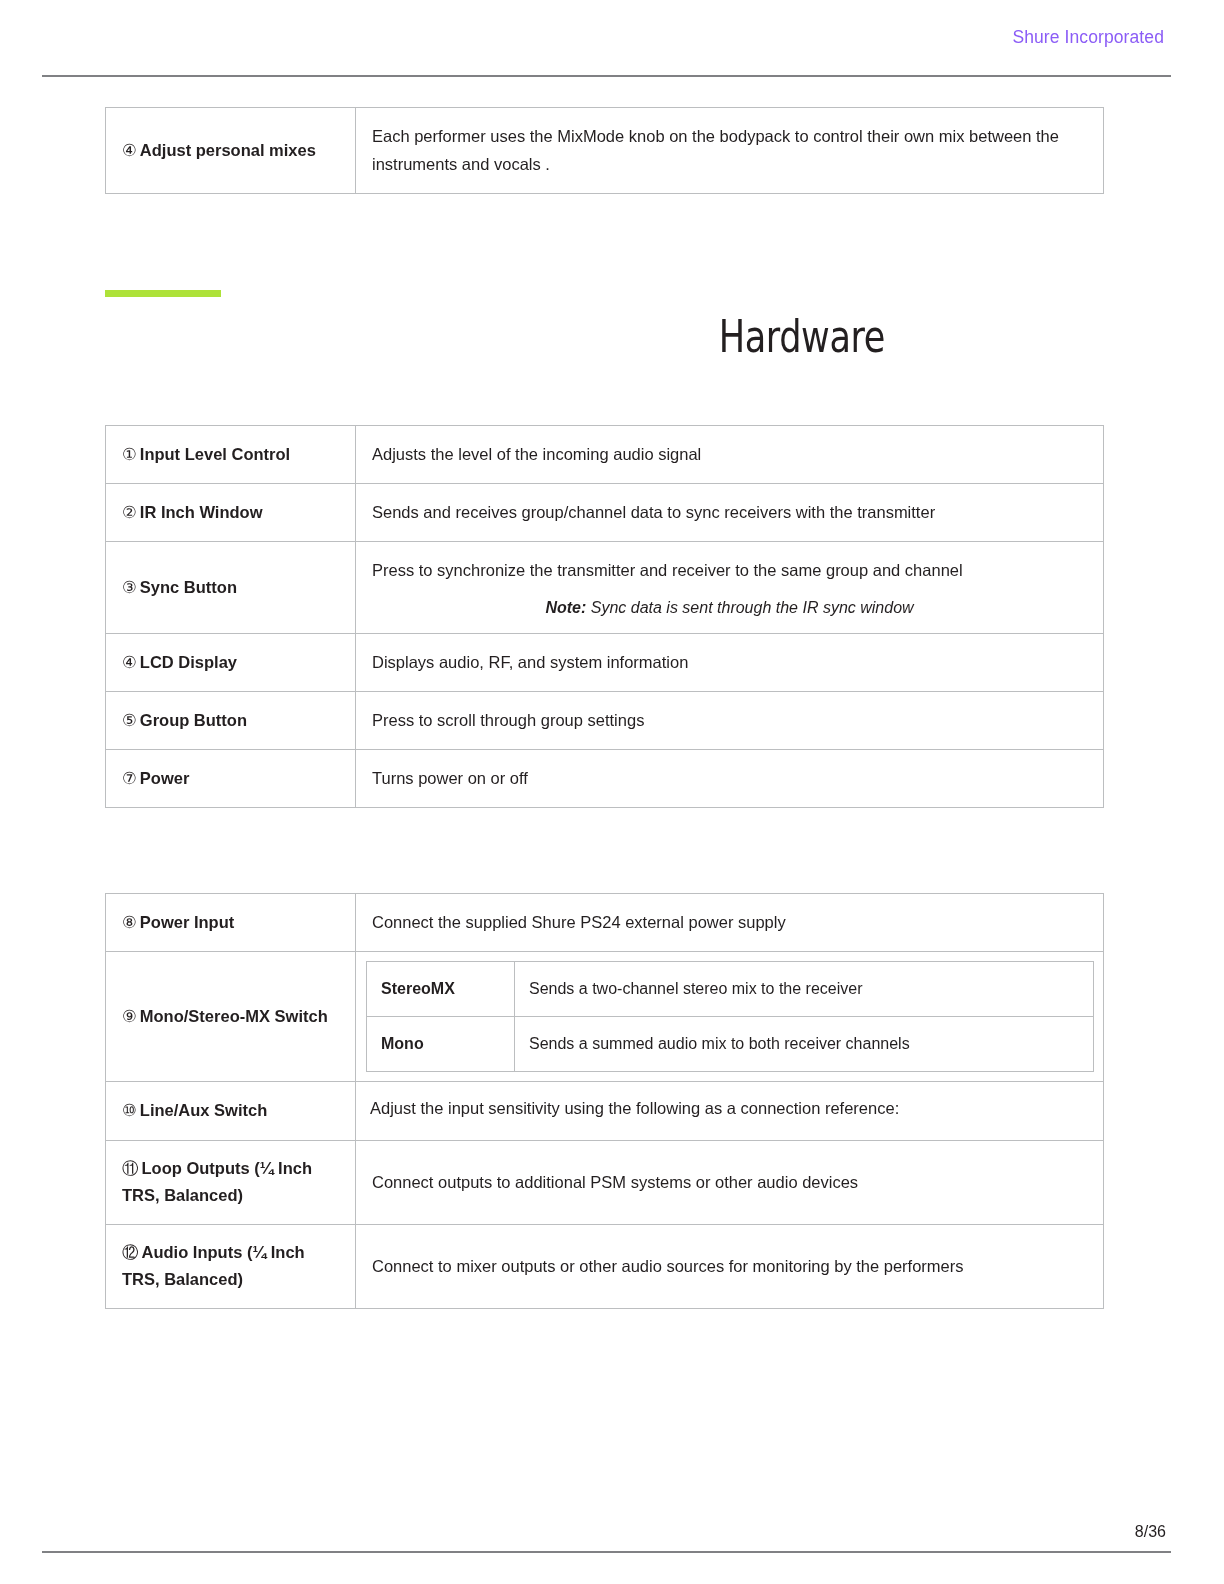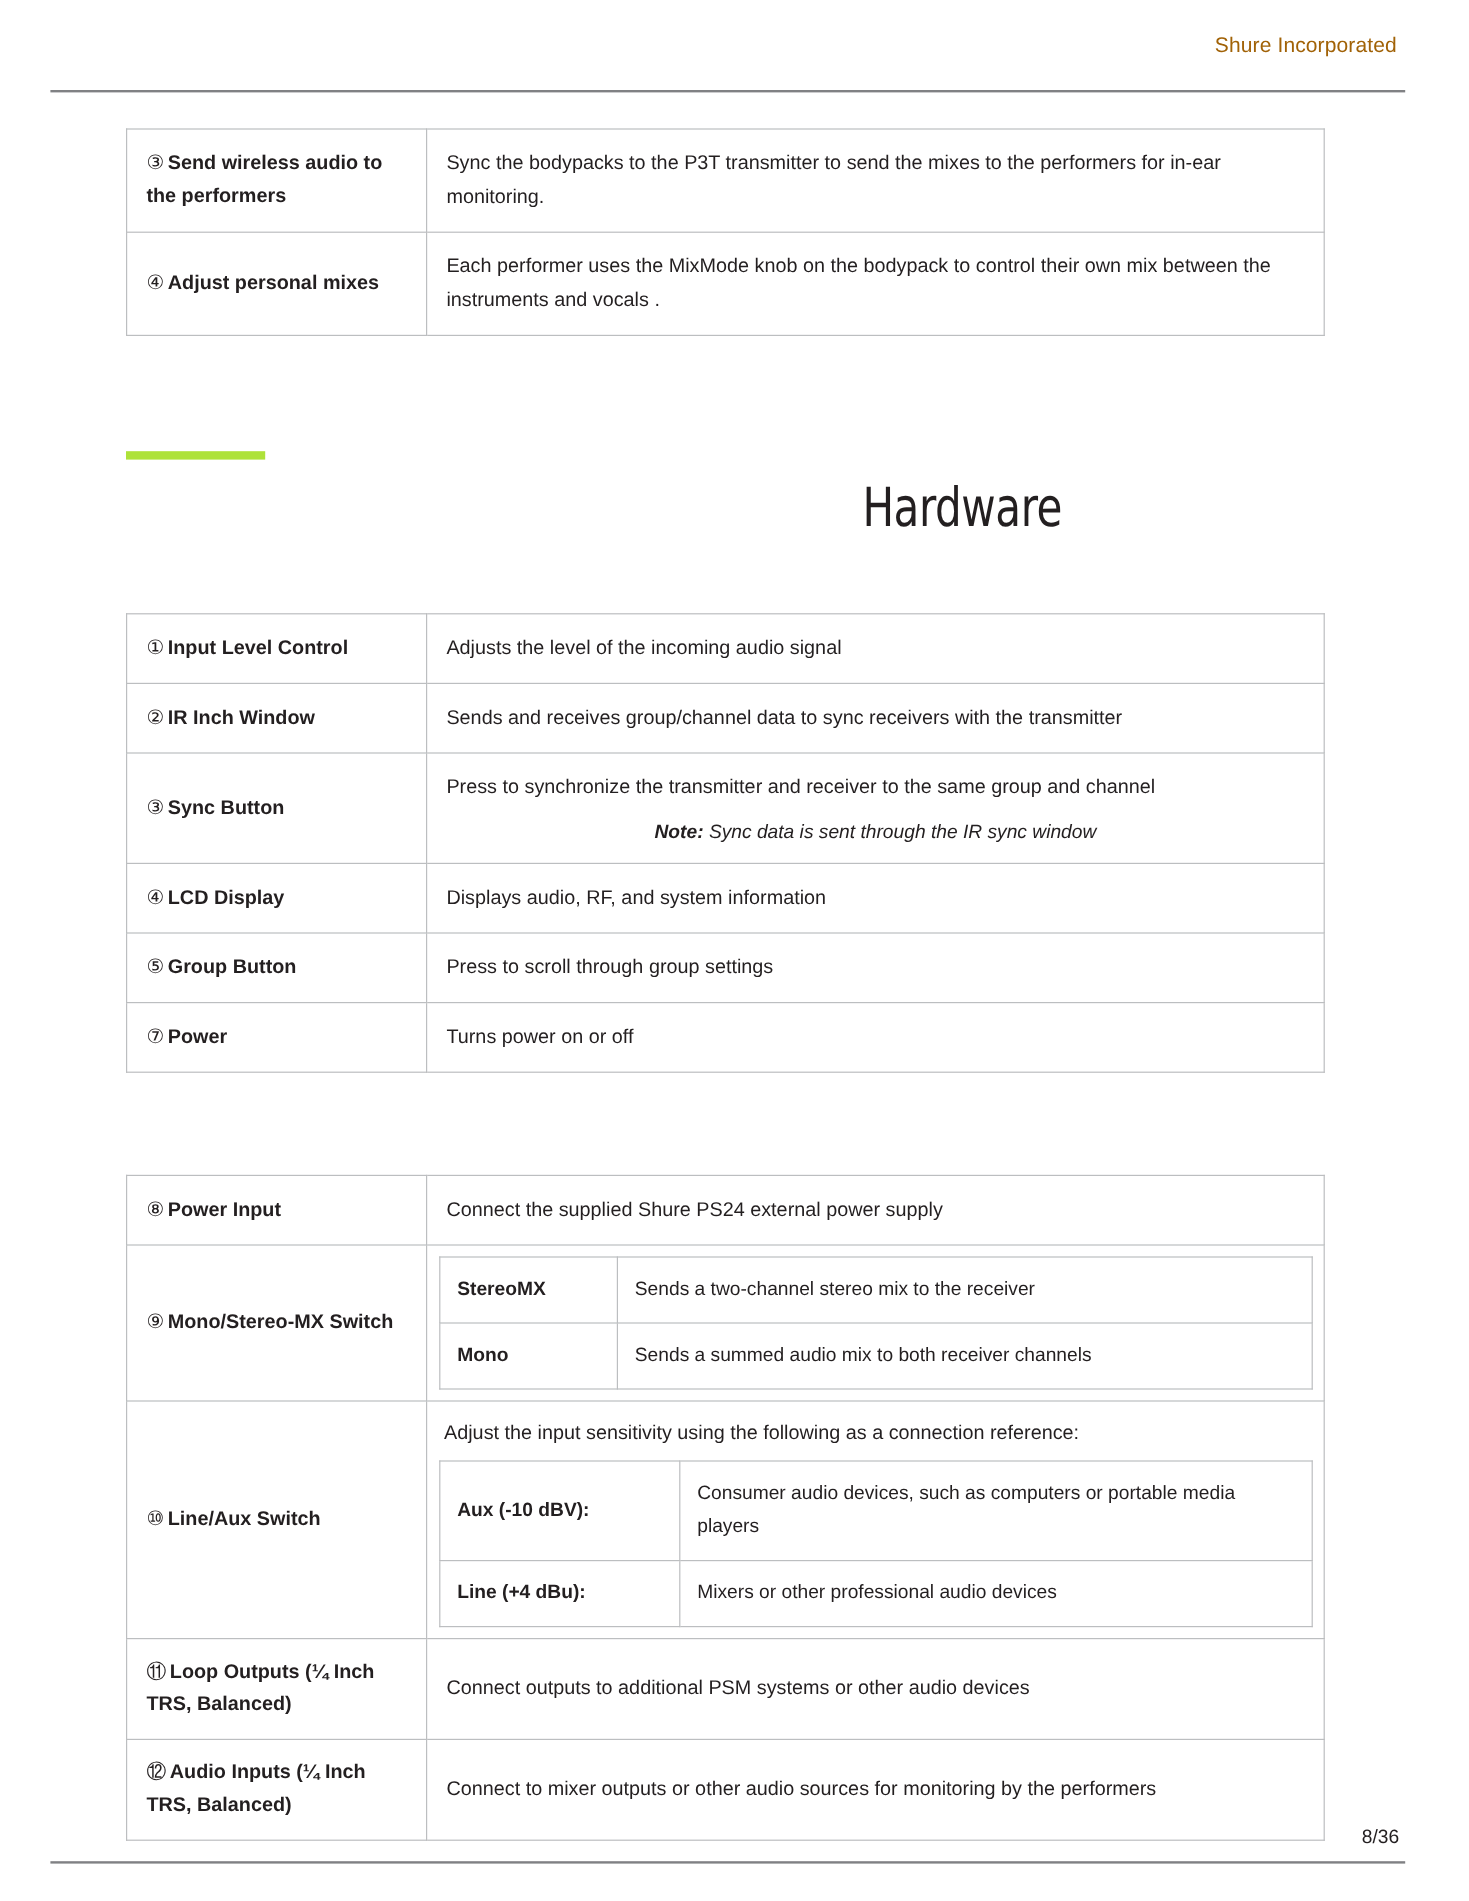--- a/index.html
+++ b/index.html
@@ -28,21 +28,21 @@
   .page-header {
     position: absolute;
     top: 26px;
     left: 42px;
     right: 60px;
     height: 46px;
   }
   .header-title {
     text-align: right;
     font-size: 17.5px;
-    color: #a16207;
+    color: #8b5cf6;
     letter-spacing: 0.1px;
     line-height: 22px;
   }
   .header-rule {
     position: absolute;
     top: 75px;
     left: 42px;
     width: 1129px;
     height: 2px;
     background: #808184;
@@ -183,26 +183,20 @@
 
   <div class="page-header">
     <div class="header-title">Shure Incorporated</div>
   </div>
   <div class="header-rule"></div>
 
   <div class="content">
 
     <table class="doc-table">
       <tbody>
-        <tr>
-          <td class="label-cell">
-            <span class="num">③</span><span>Send wireless audio to the performers</span>
-          </td>
-          <td class="desc-cell">Sync the bodypacks to the P3T transmitter to send the mixes to the performers for in-ear monitoring.</td>
-        </tr>
         <tr>
           <td class="label-cell">
             <span class="num">④</span><span>Adjust personal mixes</span>
           </td>
           <td class="desc-cell">Each performer uses the MixMode knob on the bodypack to control their own mix between the instruments and vocals .</td>
         </tr>
       </tbody>
     </table>
 
     <div class="section-block">
@@ -289,32 +283,20 @@
             </table>
           </td>
         </tr>
 
         <tr>
           <td class="label-cell">
             <span class="num">⑩</span><span>Line/Aux Switch</span>
           </td>
           <td class="desc-cell nested-holder">
             <div class="sub-intro">Adjust the input sensitivity using the following as a connection reference:</div>
-            <table class="sub-table">
-              <tbody>
-                <tr>
-                  <td class="sub-key" style="width:200px">Aux (-10 dBV):</td>
-                  <td class="sub-val">Consumer audio devices, such as computers or portable media players</td>
-                </tr>
-                <tr>
-                  <td class="sub-key" style="width:200px">Line (+4 dBu):</td>
-                  <td class="sub-val">Mixers or other professional audio devices</td>
-                </tr>
-              </tbody>
-            </table>
           </td>
         </tr>
 
         <tr>
           <td class="label-cell">
             <span class="num">⑪</span><span>Loop Outputs (¼ Inch TRS, Balanced)</span>
           </td>
           <td class="desc-cell">Connect outputs to additional PSM systems or other audio devices</td>
         </tr>
 

